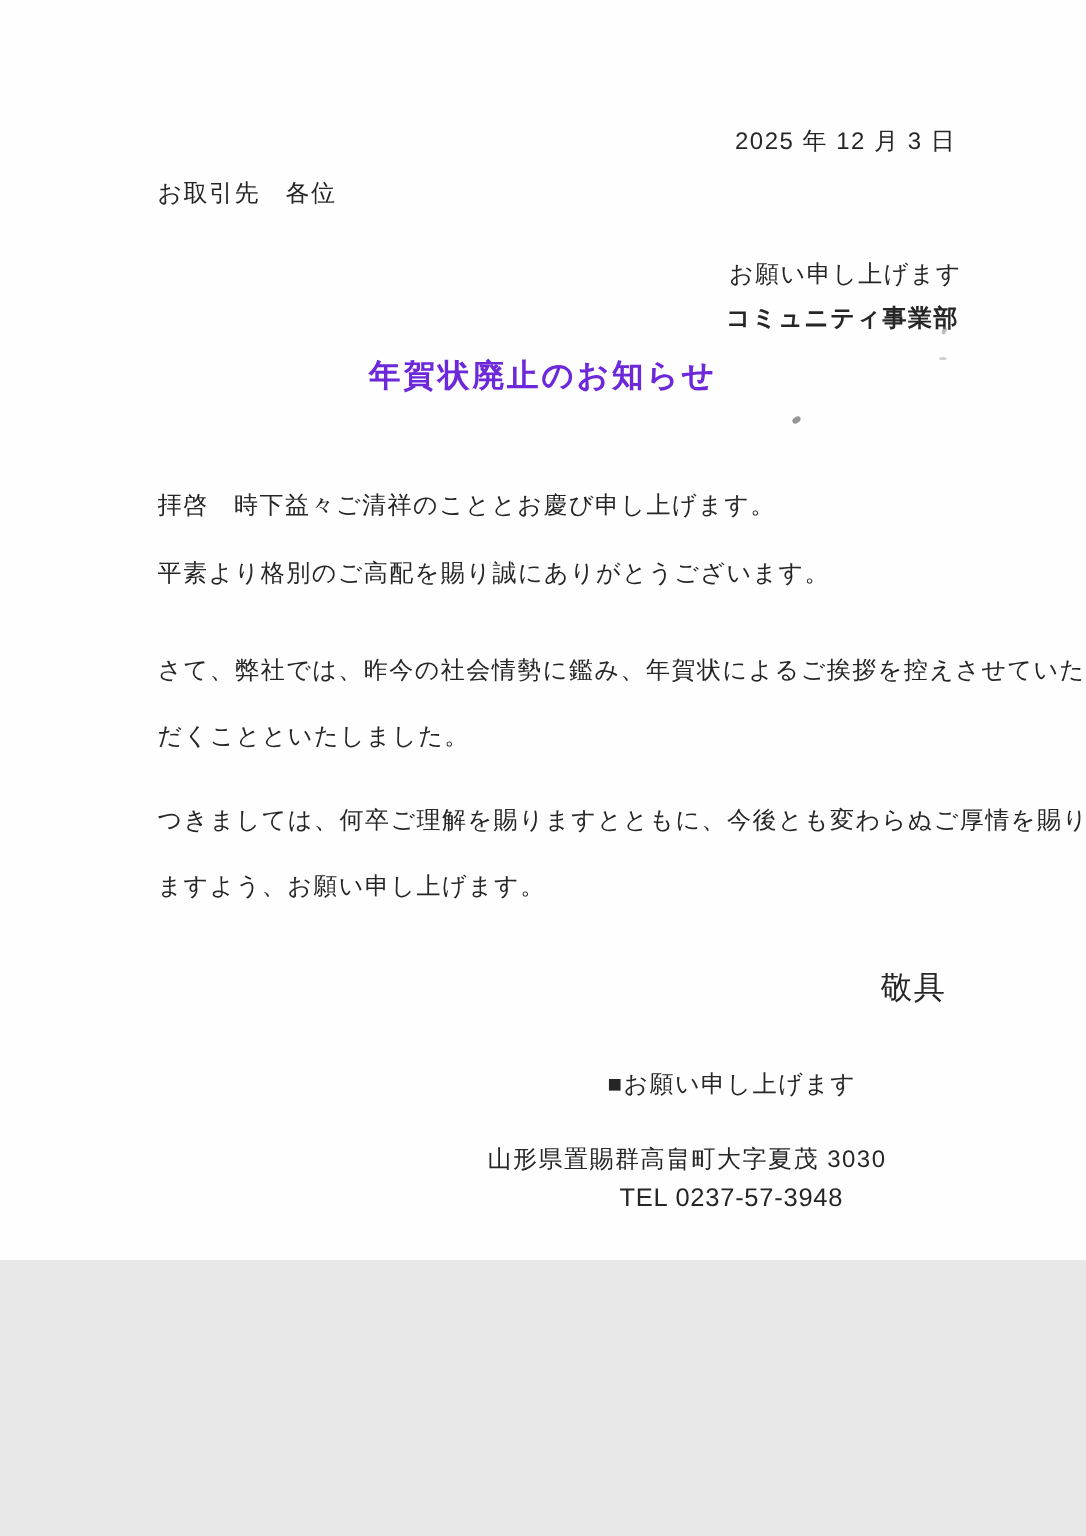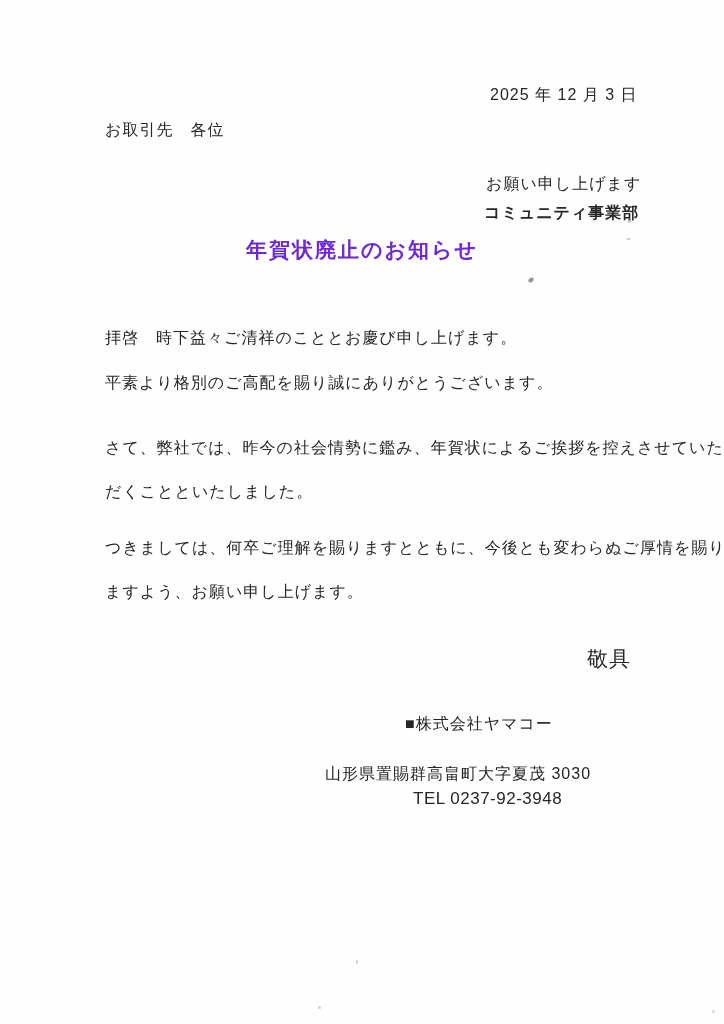--- a/index.html
+++ b/index.html
@@ -4,21 +4,21 @@
 <title>Scanned Letter</title>
 <style>
   html, body {
     margin: 0;
     padding: 0;
     background: #e8e8e8;
   }
   .page {
     position: relative;
     width: 724px;
-    height: 1024px;
+    height: 840px;
     margin: 0 auto;
     background: #fefefe;
     overflow: hidden;
     font-family: "Liberation Sans", "DejaVu Sans", sans-serif;
     color: #262626;
     -webkit-font-smoothing: antialiased;
   }
   .line {
     position: absolute;
     white-space: pre;
@@ -89,26 +89,26 @@
   <span class="line body-l3">さて、弊社では、昨今の社会情勢に鑑み、年賀状によるご挨拶を控えさせていた</span>
 
   <span class="line body-l4">だくことといたしました。</span>
 
   <span class="line body-l5">つきましては、何卒ご理解を賜りますとともに、今後とも変わらぬご厚情を賜り</span>
 
   <span class="line body-l6">ますよう、お願い申し上げます。</span>
 
   <span class="line closing-line">敬具</span>
 
-  <span class="line contact-heading">■株式会社ヤマコー</span>
+  <span class="line contact-heading">■お願い申し上げます</span>
 
 
   <span class="line contact-address">山形県置賜群高畠町大字夏茂 3030</span>
 
-  <span class="line contact-tel">TEL 0237-92-3948</span>
+  <span class="line contact-tel">TEL 0237-57-3948</span>
 
   <div class="speck speck-1"></div>
   <div class="speck speck-2"></div>
   <div class="speck speck-3"></div>
   <div class="speck speck-4"></div>
   <div class="speck speck-5"></div>
   <div class="speck speck-6"></div>
 
 </div>
 

